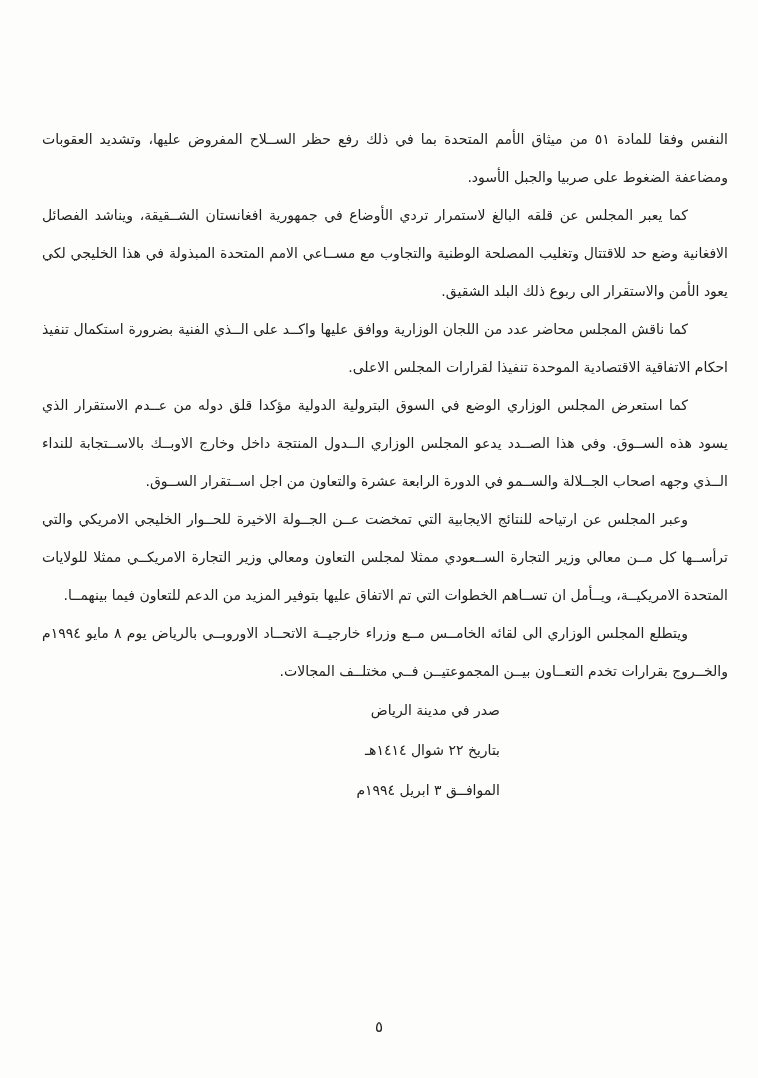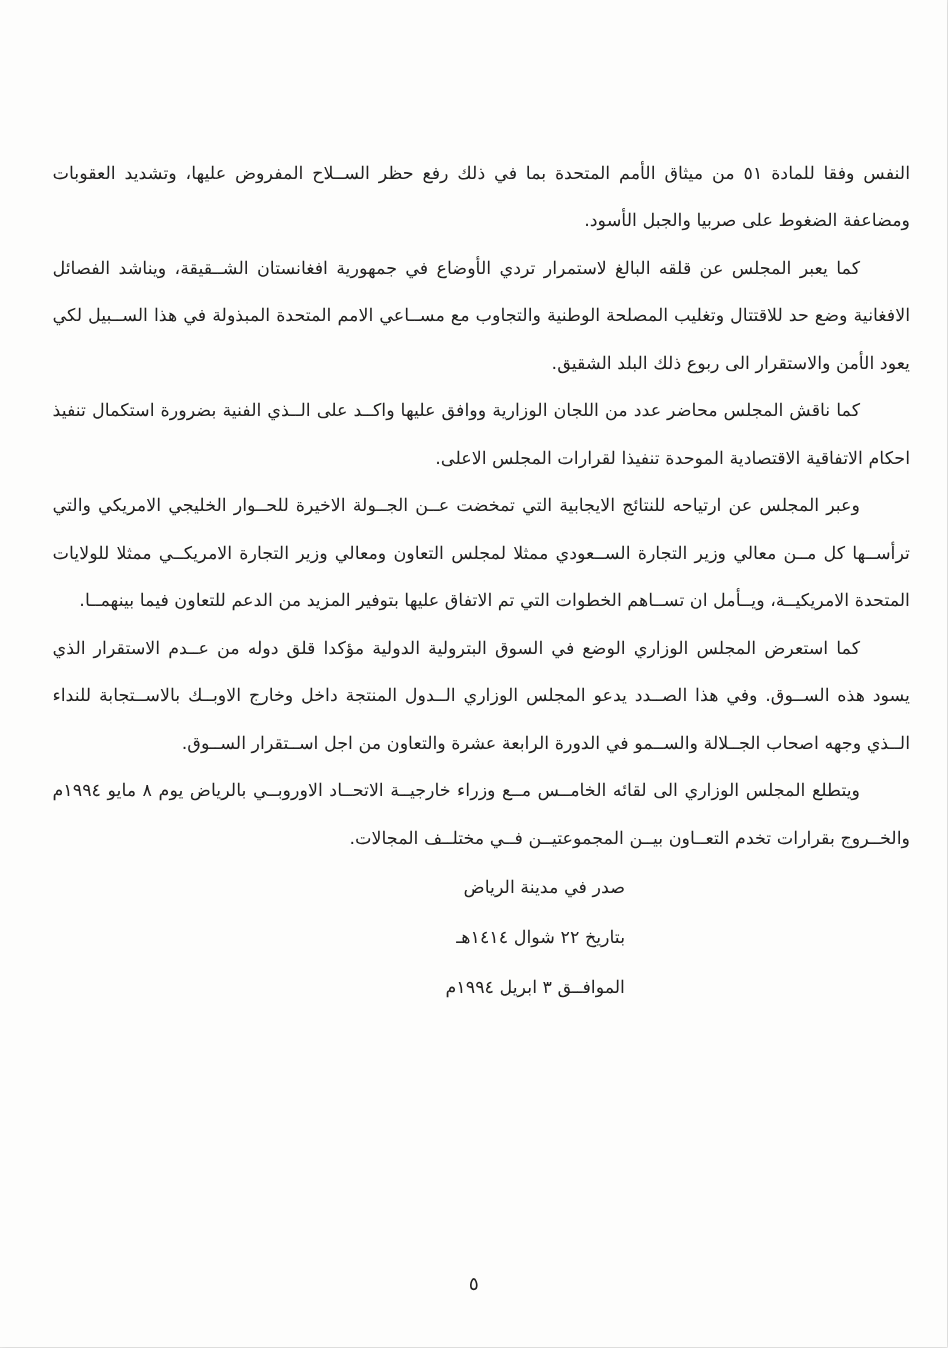--- a/index.html
+++ b/index.html
@@ -51,24 +51,24 @@
     direction: rtl;
     color: #222120;
   }
 </style>
 </head>
 <body>
 
 <div class="page">
   <div class="content">
     <p>النفس وفقا للمادة ٥١ من ميثاق الأمم المتحدة بما في ذلك رفع حظر الســلاح المفروض عليها، وتشديد العقوبات ومضاعفة الضغوط على صربيا والجبل الأسود.</p>
-    <p class="indent">كما يعبر المجلس عن قلقه البالغ لاستمرار تردي الأوضاع في جمهورية افغانستان الشــقيقة، ويناشد الفصائل الافغانية وضع حد للاقتتال وتغليب المصلحة الوطنية والتجاوب مع مســاعي الامم المتحدة المبذولة في هذا الســبيل لكي يعود الأمن والاستقرار الى ربوع ذلك البلد الشقيق.</p>
+    <p class="indent">كما يعبر المجلس عن قلقه البالغ لاستمرار تردي الأوضاع في جمهورية افغانستان الشــقيقة، ويناشد الفصائل الافغانية وضع حد للاقتتال وتغليب المصلحة الوطنية والتجاوب مع مســاعي الامم المتحدة المبذولة في هذا الخليجي لكي يعود الأمن والاستقرار الى ربوع ذلك البلد الشقيق.</p>
     <p class="indent">كما ناقش المجلس محاضر عدد من اللجان الوزارية ووافق عليها واكــد على الــذي الفنية بضرورة استكمال تنفيذ احكام الاتفاقية الاقتصادية الموحدة تنفيذا لقرارات المجلس الاعلى.</p>
+    <p class="indent">كما استعرض المجلس الوزاري الوضع في السوق البترولية الدولية مؤكدا قلق دوله من عــدم الاستقرار الذي يسود هذه الســوق. وفي هذا الصــدد يدعو المجلس الوزاري الــدول المنتجة داخل وخارج الاوبــك بالاســتجابة للنداء الــذي وجهه اصحاب الجــلالة والســمو في الدورة الرابعة عشرة والتعاون من اجل اســتقرار الســوق.</p>
     <p class="indent">وعبر المجلس عن ارتياحه للنتائج الايجابية التي تمخضت عــن الجــولة الاخيرة للحــوار الخليجي الامريكي والتي ترأســها كل مــن معالي وزير التجارة الســعودي ممثلا لمجلس التعاون ومعالي وزير التجارة الامريكــي ممثلا للولايات المتحدة الامريكيــة، ويــأمل ان تســاهم الخطوات التي تم الاتفاق عليها بتوفير المزيد من الدعم للتعاون فيما بينهمــا.</p>
-    <p class="indent">كما استعرض المجلس الوزاري الوضع في السوق البترولية الدولية مؤكدا قلق دوله من عــدم الاستقرار الذي يسود هذه الســوق. وفي هذا الصــدد يدعو المجلس الوزاري الــدول المنتجة داخل وخارج الاوبــك بالاســتجابة للنداء الــذي وجهه اصحاب الجــلالة والســمو في الدورة الرابعة عشرة والتعاون من اجل اســتقرار الســوق.</p>
     <p class="indent">ويتطلع المجلس الوزاري الى لقائه الخامــس مــع وزراء خارجيــة الاتحــاد الاوروبــي بالرياض يوم ٨ مايو ١٩٩٤م والخــروج بقرارات تخدم التعــاون بيــن المجموعتيــن فــي مختلــف المجالات.</p>
 
     <div class="closing">
       <div>صدر في مدينة الرياض</div>
       <div>بتاريخ ٢٢ شوال ١٤١٤هـ</div>
       <div>الموافــق ٣ ابريل ١٩٩٤م</div>
     </div>
   </div>
 
   <div class="page-number">٥</div>

